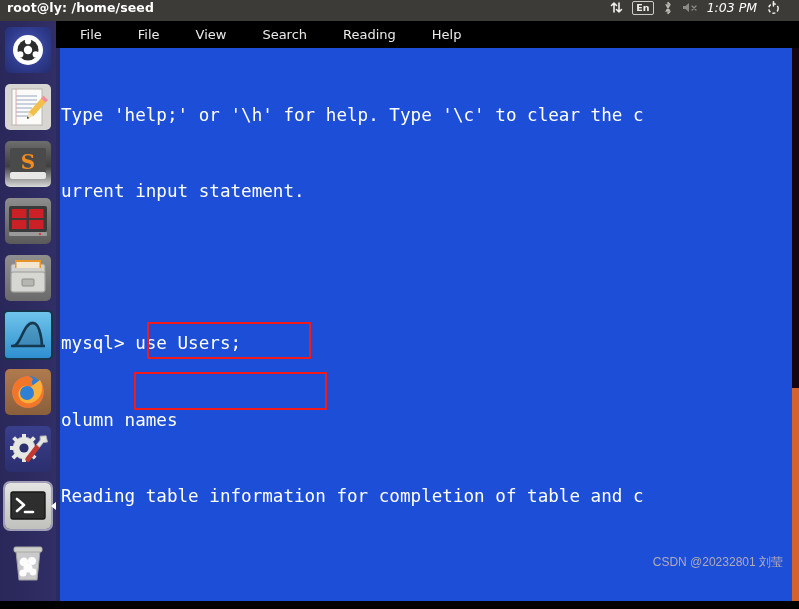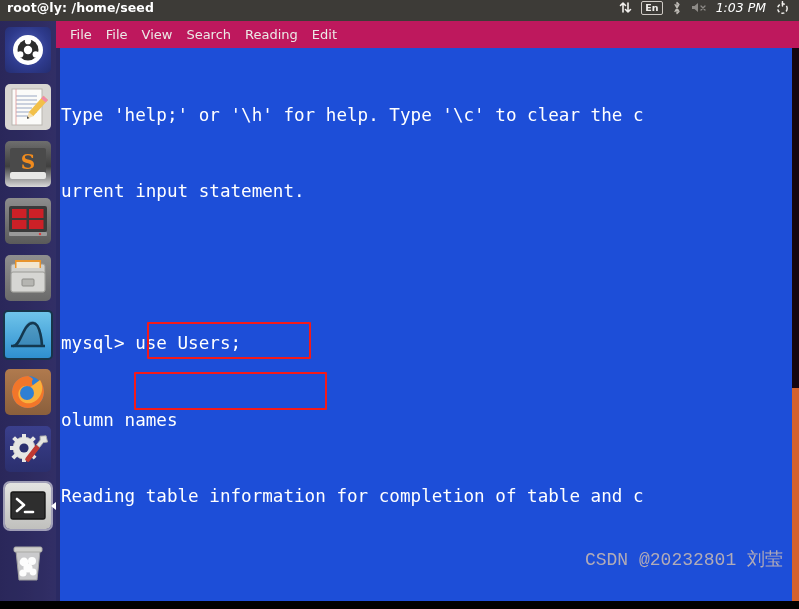--- a/index.html
+++ b/index.html
@@ -32,21 +32,21 @@
     padding-left: 7px;
     letter-spacing: 0.1px;
     white-space: nowrap;
     font-family: "DejaVu Sans", sans-serif;
   }
   #indicators {
     margin-left: auto;
     display: flex;
     align-items: center;
     gap: 9px;
-    padding-right: 10px;
+    padding-right: 19px;
     color: #e8e6e3;
     font-size: 12px;
   }
   .ind { display: flex; align-items: center; line-height: 1; }
   .ind svg { display: block; }
   #kbd-indicator {
     border: 1px solid #cfcbc6;
     border-radius: 2px;
     font-size: 9.5px;
     font-weight: bold;
@@ -115,25 +115,25 @@
   
   #terminal-window {
     position: absolute;
     left: 56px; top: 21px;
     width: 743px;
     height: 588px;
     z-index: 10;
   }
   #menubar {
     height: 27px;
-    background: #be185d;
+    background: #000000;
     display: flex;
     align-items: center;
-    padding-left: 14px;
-    gap: 14px;
+    padding-left: 24px;
+    gap: 36px;
   }
   .menu-item {
     color: #eceae7;
     font-size: 13px;
     font-family: "DejaVu Sans", sans-serif;
     white-space: nowrap;
   }
   #terminal-body {
     position: relative;
     height: 561px;
@@ -182,22 +182,22 @@
     pointer-events: none;
     z-index: 20;
   }
 
   
   #watermark {
     position: absolute;
     right: 16px;
     bottom: 38px;
     color: #b9b0b6;
-    font-size: 18px;
-    font-family: Liberation Mono, monospace;
+    font-size: 12px;
+    font-family: Liberation Sans, sans-serif;
     white-space: nowrap;
     opacity: 0.95;
     z-index: 25;
   }
   #bottom-strip {
     position: absolute;
     left: 0; bottom: 0;
     width: 799px;
     height: 8px;
     background: #000000;
@@ -394,21 +394,21 @@
 </div>
 
 <div id="terminal-window">
 
   <div id="menubar">
     <span class="menu-item">File</span>
     <span class="menu-item">File</span>
     <span class="menu-item">View</span>
     <span class="menu-item">Search</span>
     <span class="menu-item">Reading</span>
-    <span class="menu-item">Edit</span>
+    <span class="menu-item">Help</span>
   </div>
 
   <div id="terminal-body">
     <div id="term-left-strip"></div>
 
     <div id="term-text">
       <div class="line">Type 'help;' or '\h' for help. Type '\c' to clear the c</div>
       <div class="line">urrent input statement.</div>
       <div class="line"></div>
       <div class="line">mysql&gt; use Users;</div>

